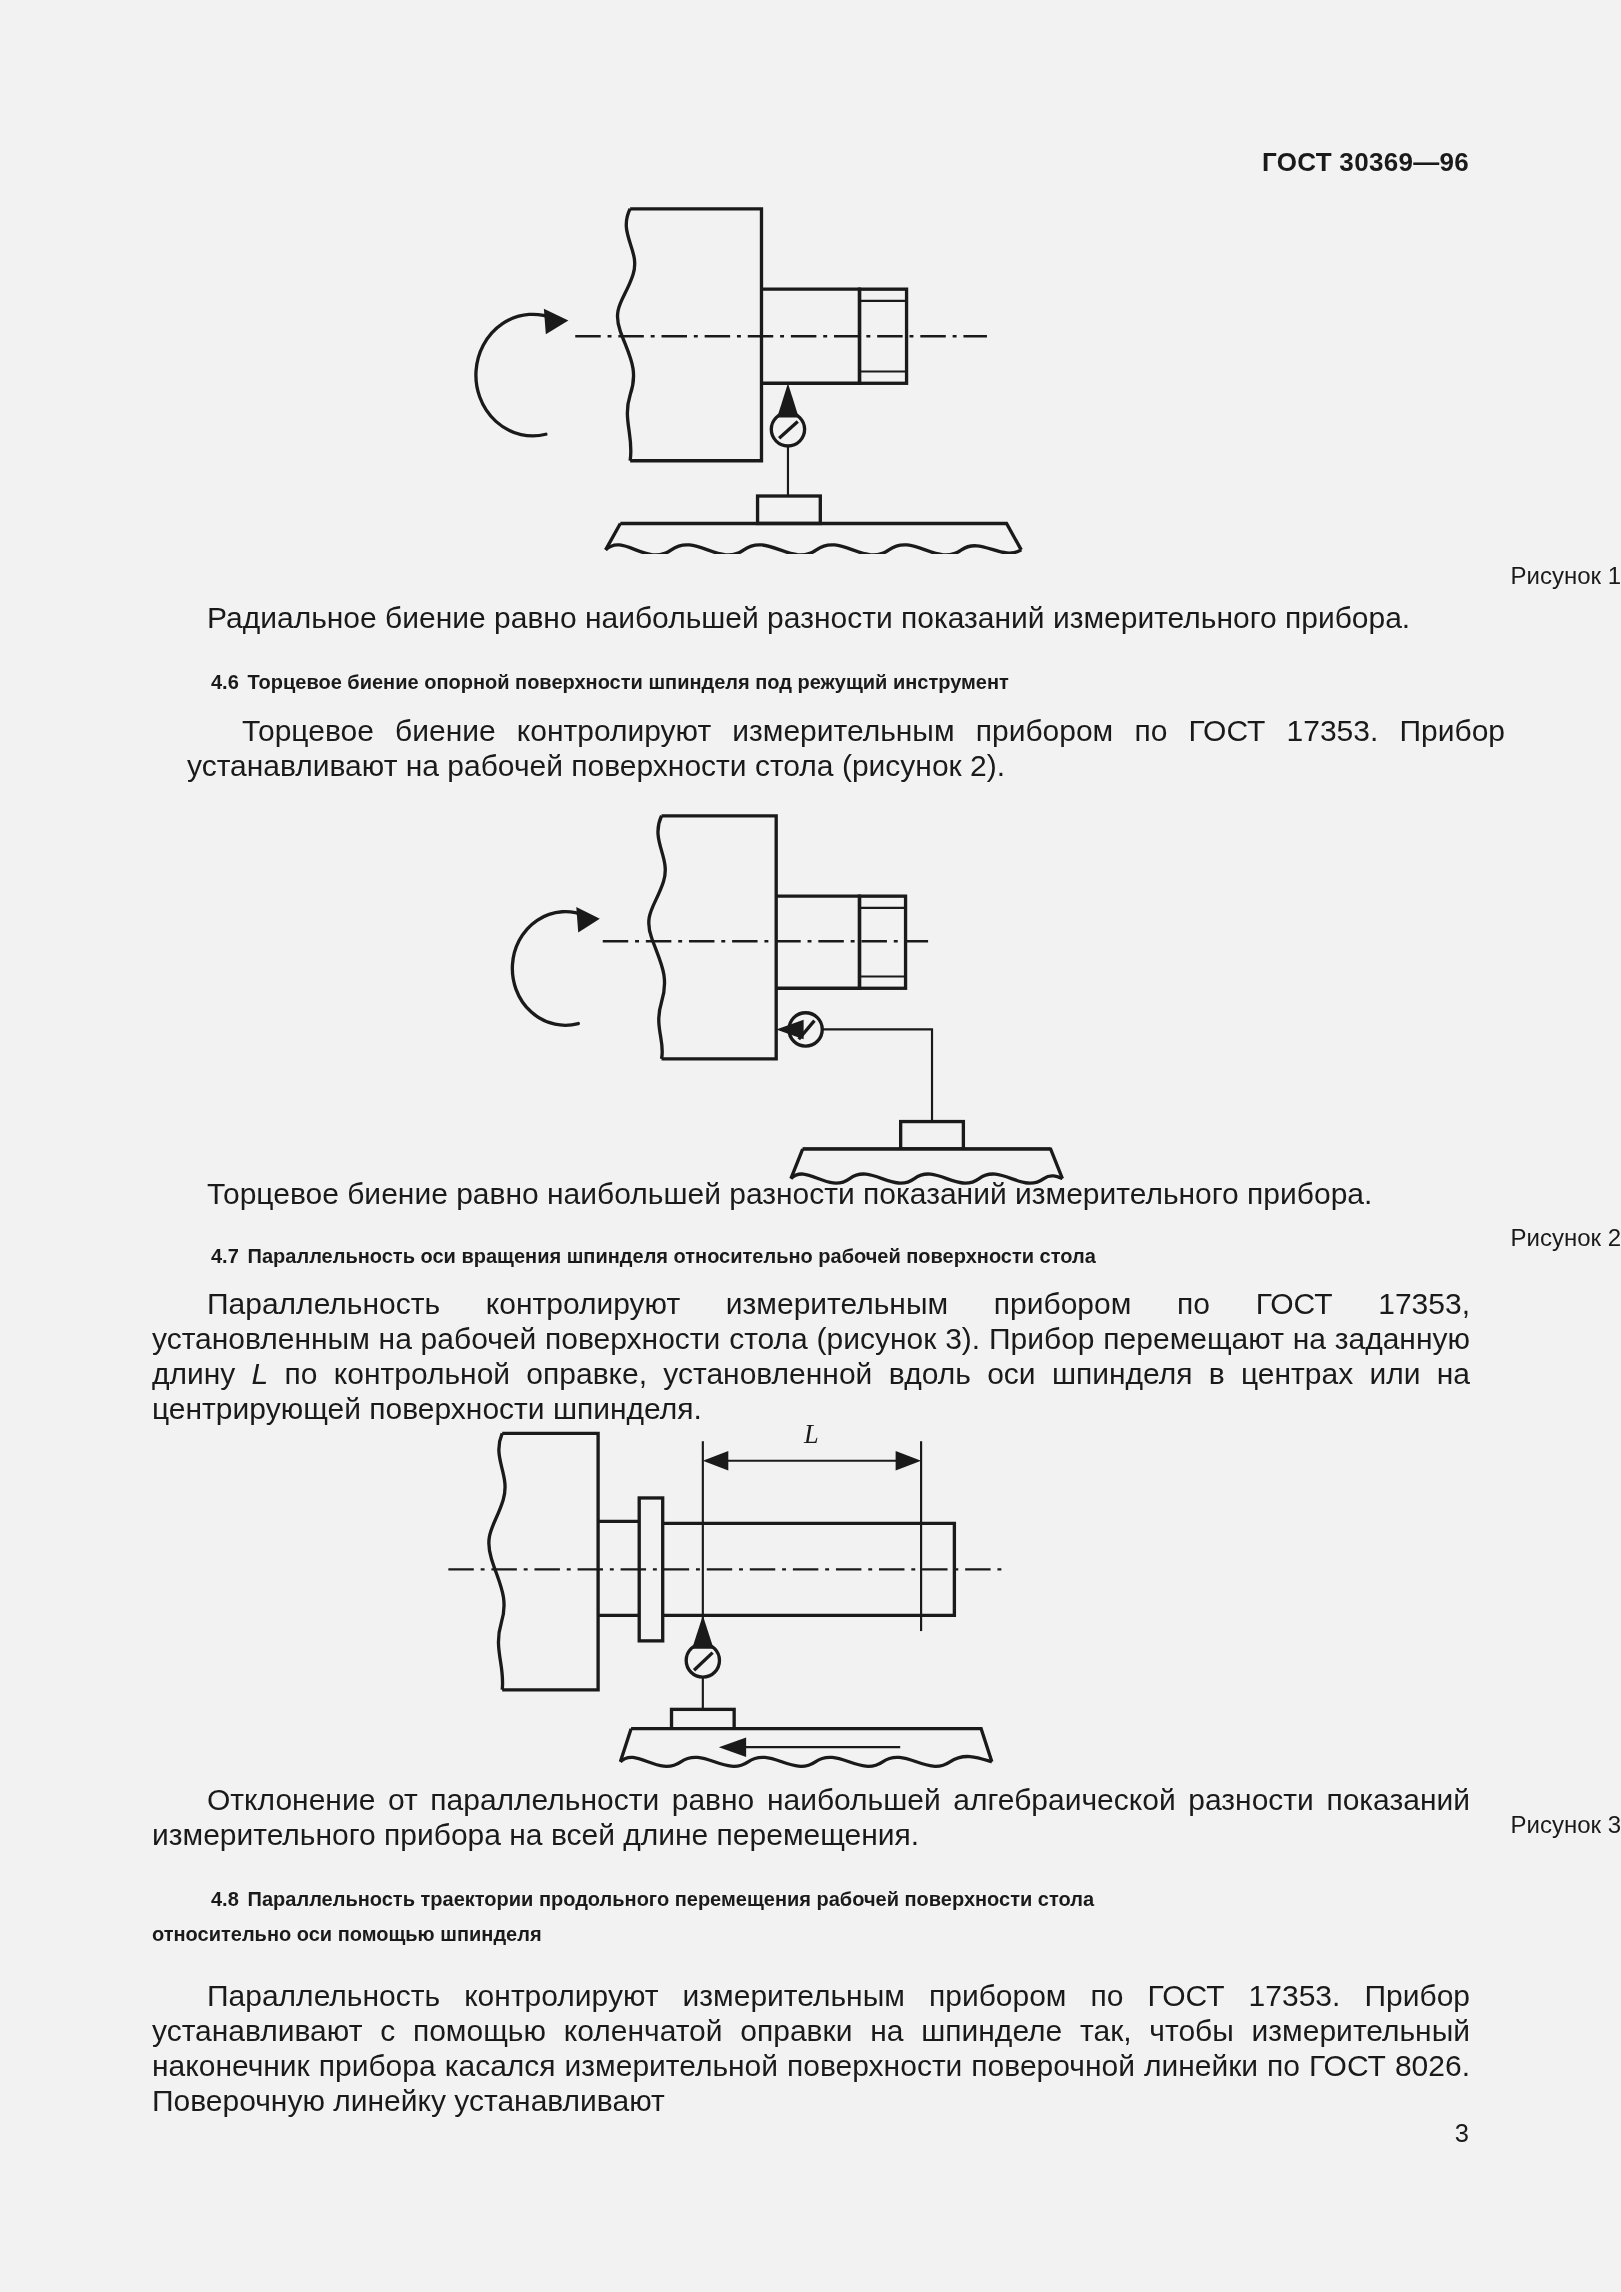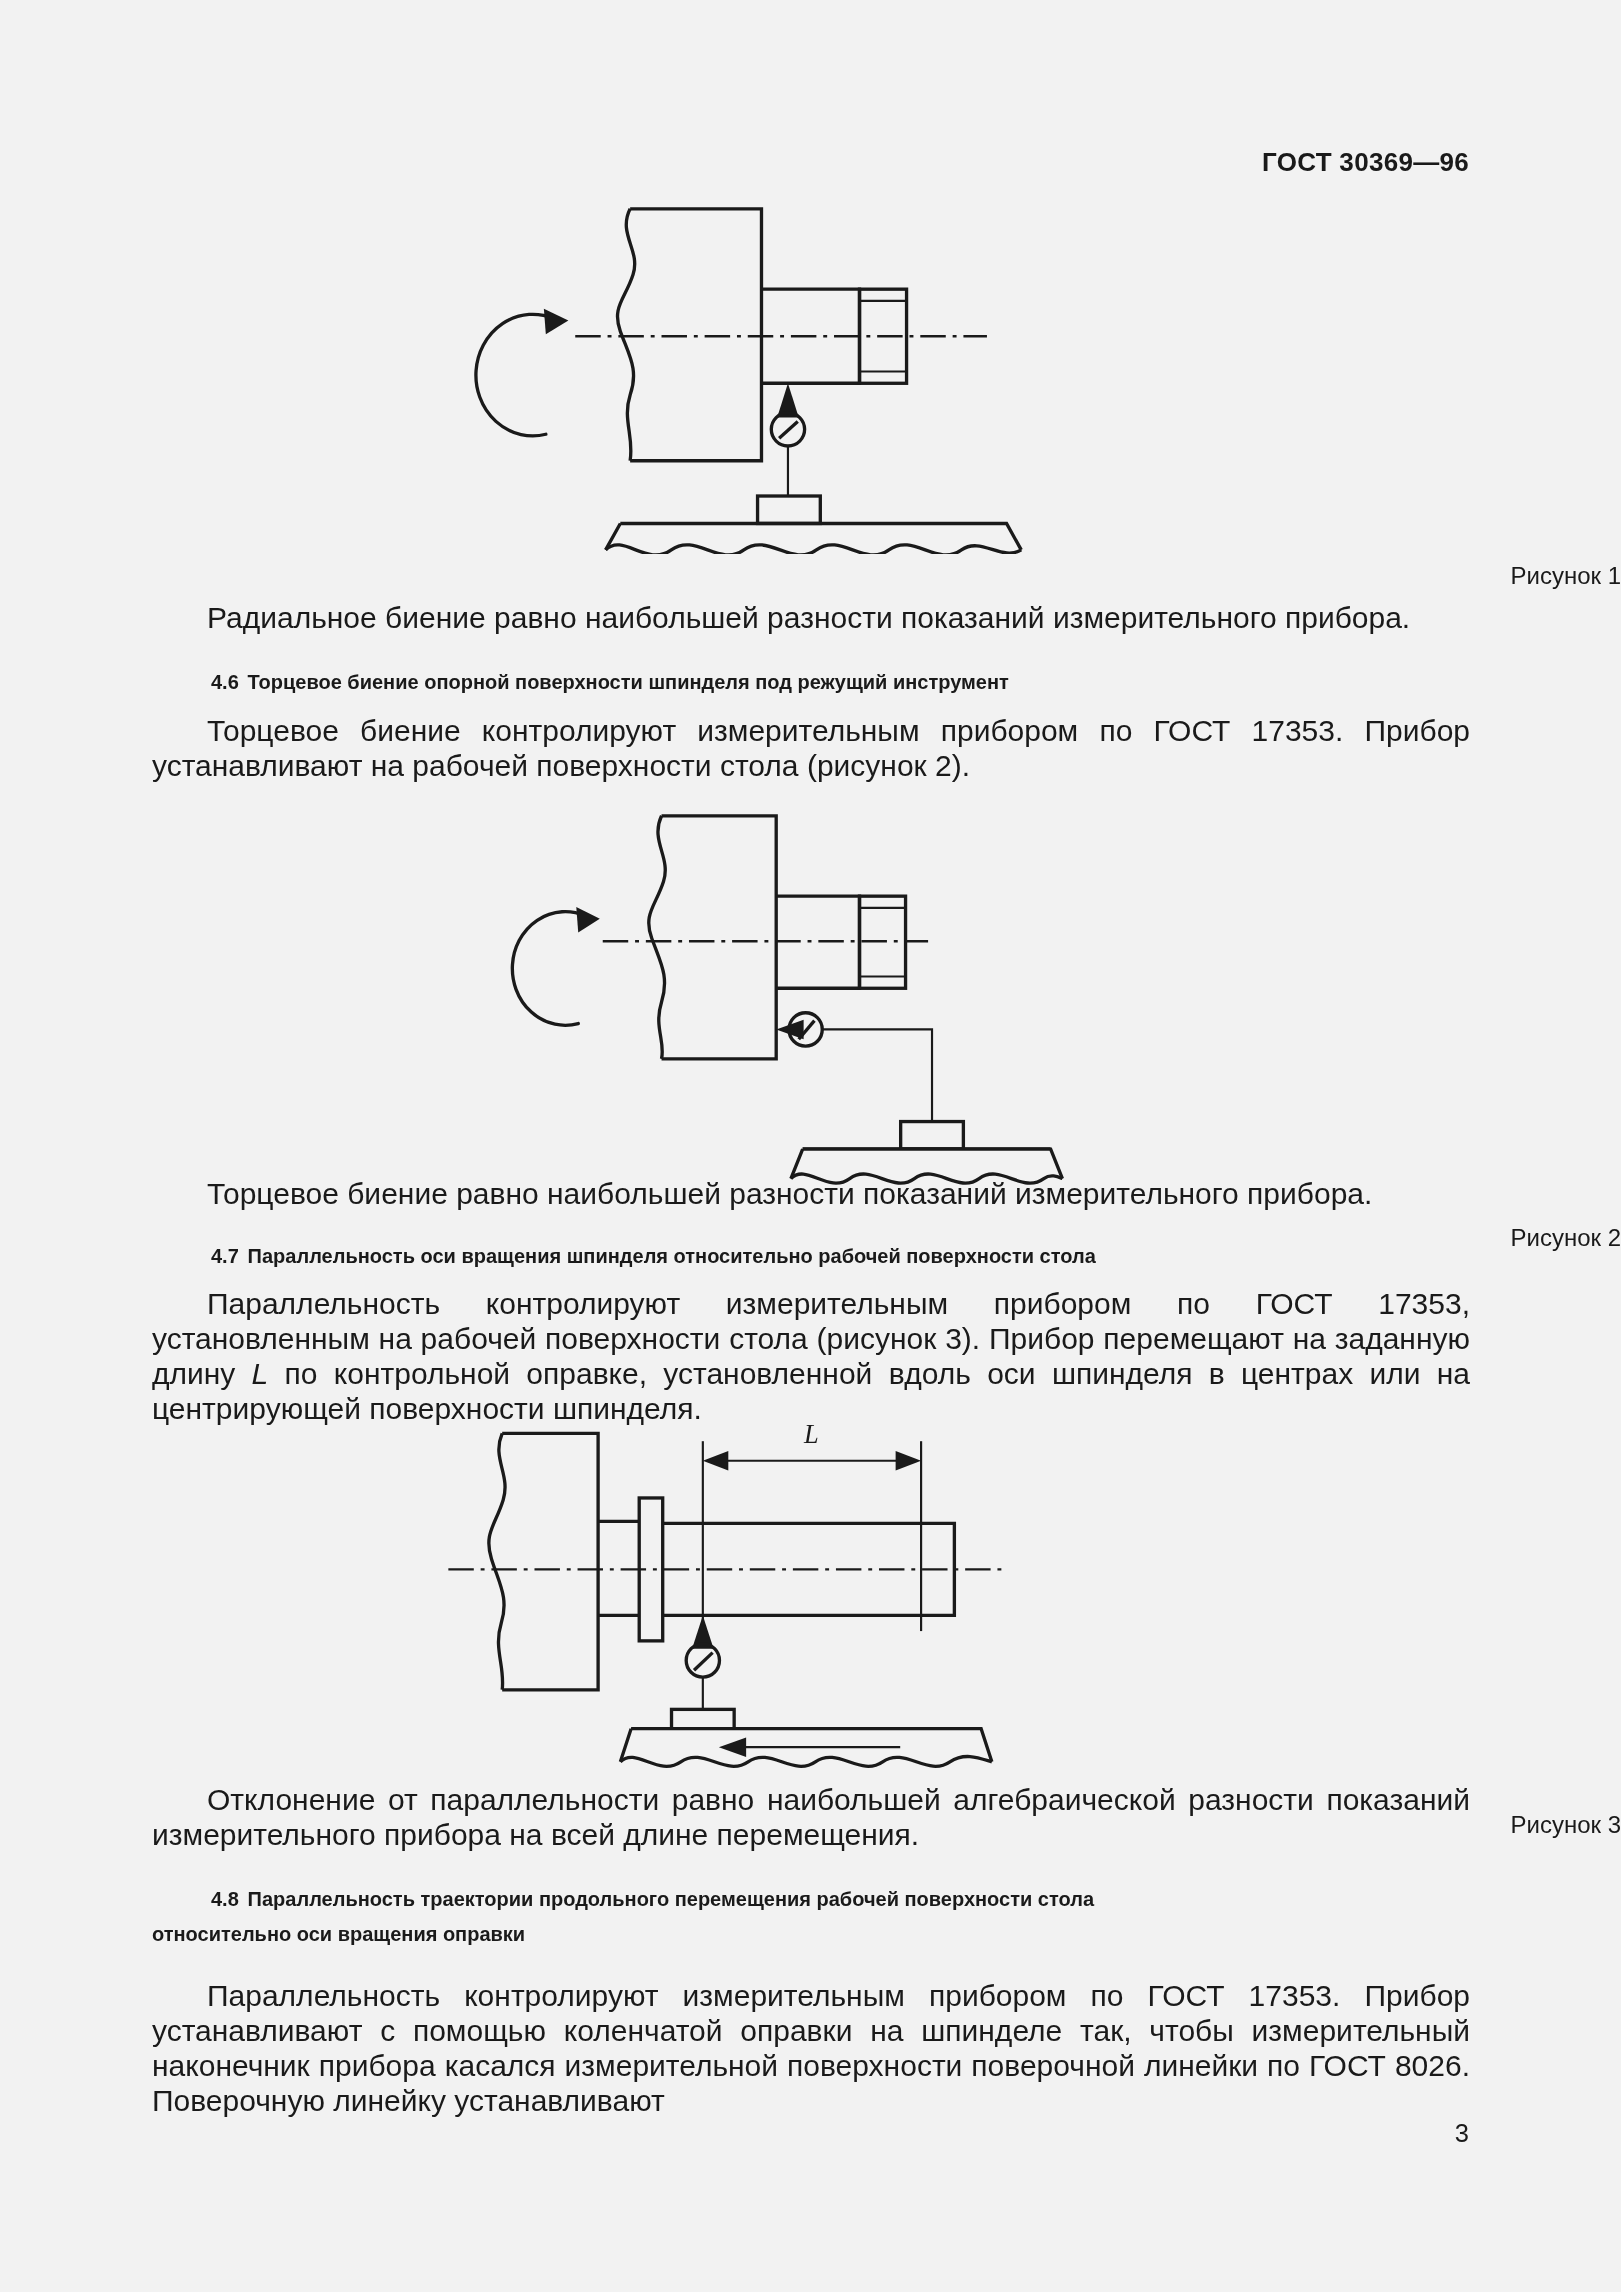--- a/index.html
+++ b/index.html
@@ -145,21 +145,21 @@
     </svg>
     <div class="fig-caption">Рисунок 1</div>
   </div>
 
   <div class="body-text indent" style="top:600px;">Радиальное биение равно наибольшей разности показаний измерительного прибора.</div>
 
   <div class="heading" style="top:665px;">
     <span class="num">4.6</span><span>Торцевое биение опорной поверхности шпинделя под режущий инструмент</span>
   </div>
 
-  <div class="body-text indent" style="top:713px;">Торцевое биение контролируют измерительным прибором по ГОСТ 17353. Прибор устанавливают на рабочей поверхности стола (рисунок 2).</div>
+  <div class="body-text indent" style="top:713px;margin-left:35px;">Торцевое биение контролируют измерительным прибором по ГОСТ 17353. Прибор устанавливают на рабочей поверхности стола (рисунок 2).</div>
 
   <div class="figure" style="top:806px;">
     <svg width="745" height="343" viewBox="0 0 760 350">
 
       <g>
         <path class="ln thick" d="M 150 112
                  A 54 58 0 1 0 143 222" stroke-linecap="round"></path>
         <path class="solidfill" d="M 141 103 L 165 115 L 143 129 Z"></path>
       </g>
 
@@ -279,20 +279,20 @@
     </svg>
 
     <div class="fig-caption" style="margin-top:17.6px;">Рисунок 3</div>
   </div>
 
   <div class="body-text indent" style="top:1782px;">Отклонение от параллельности равно наибольшей алгебраической разности показаний измерительного прибора на всей длине перемещения.</div>
 
   <div class="heading" style="top:1882px;">
     <span class="num">4.8</span><span>Параллельность траектории продольного перемещения рабочей поверхности стола</span>
   </div>
-  <div class="heading cont" style="top:1917px;">относительно оси вращения оправки</div>
+  <div class="heading cont" style="top:1917px;">относительно оси помощью шпинделя</div>
 
   <div class="body-text indent" style="top:1978px;">Параллельность контролируют измерительным прибором по ГОСТ 17353. Прибор устанавливают с помощью коленчатой оправки на шпинделе так, чтобы измерительный наконечник прибора касался измерительной поверхности поверочной линейки по ГОСТ 8026. Поверочную линейку устанавливают</div>
 
   <div class="page-number">3</div>
 
 </div>
 
 
 </body></html>

